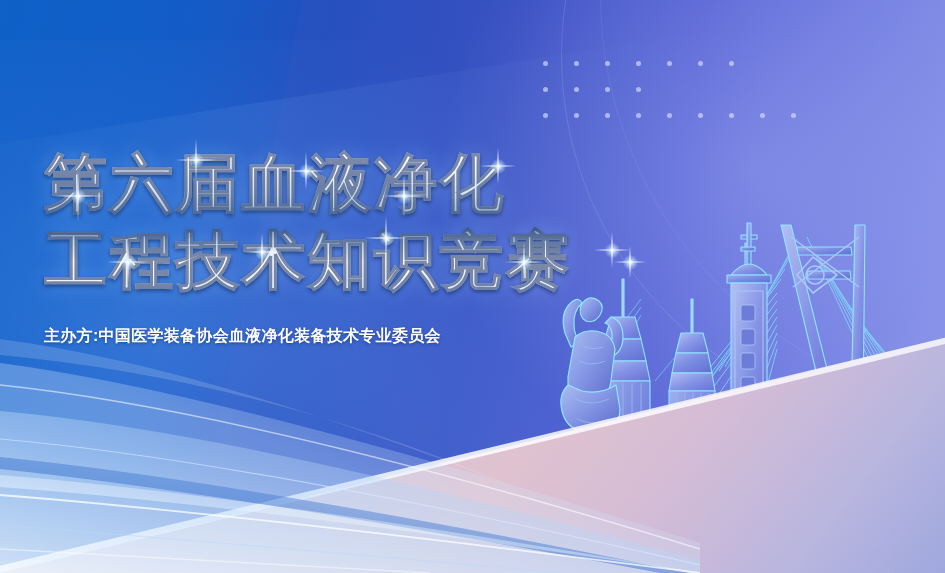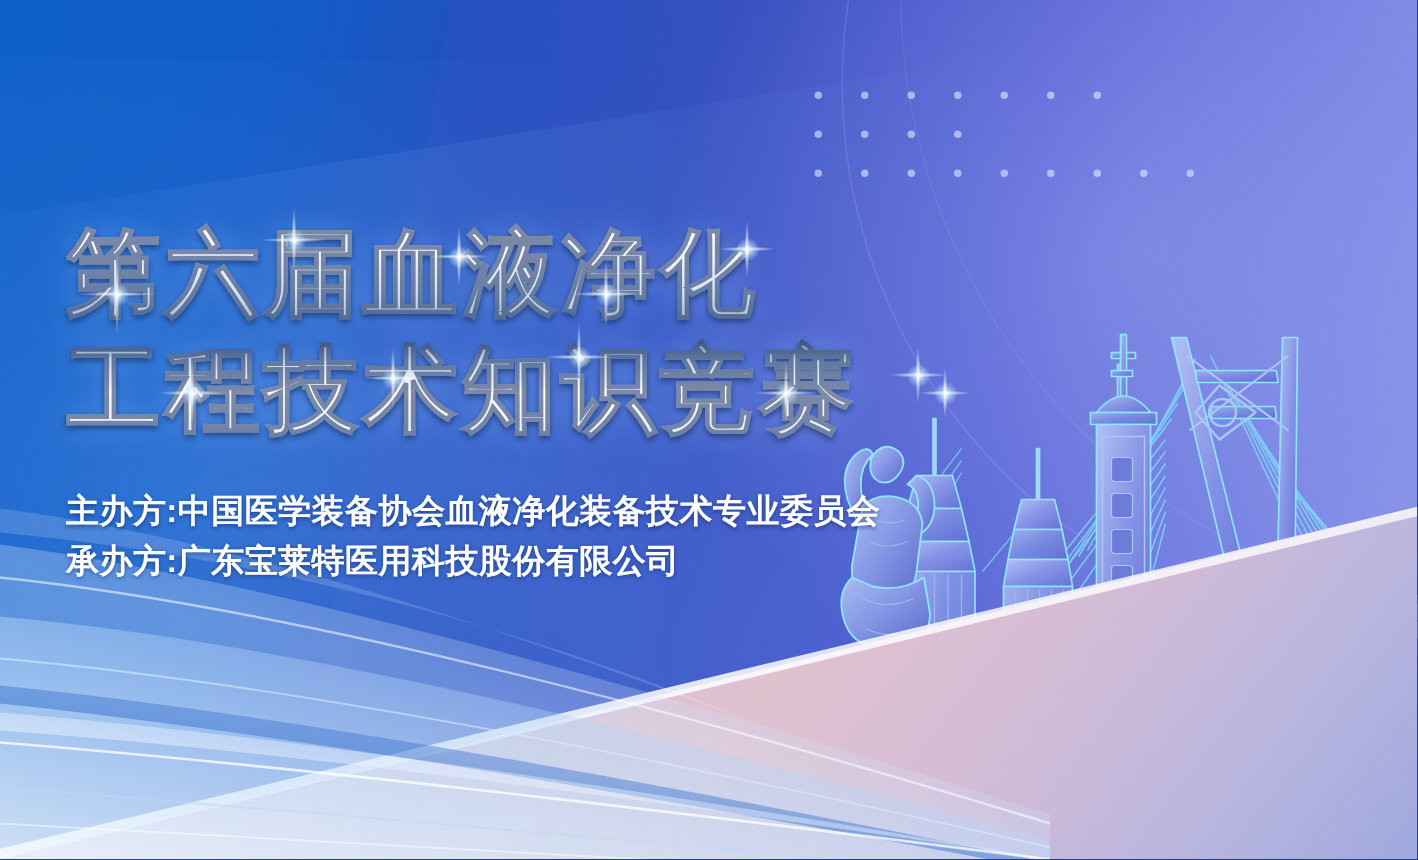--- a/index.html
+++ b/index.html
@@ -155,21 +155,21 @@
   .flare::after{width:3px;height:58px;}
   .flare i{
     position:absolute;left:50%;top:50%;width:15px;height:15px;
     margin:-7.5px 0 0 -7.5px;border-radius:50%;
     background:radial-gradient(circle,rgba(255,255,255,1) 0%,rgba(190,225,255,.55) 38%,rgba(150,200,255,0) 75%);
   }
 
   .subtitle{
     margin:26px 0 0 0;
     color:#ffffff;
-    font-size:22px;
+    font-size:16px;
     line-height:1.52;
     font-weight:700;
     letter-spacing:.3px;
     white-space:nowrap;
     text-shadow:0 1px 3px rgba(10,34,88,.55);
   }
   .sub-line{display:block;}
 </style>
 <style>#flare-layer .flare:nth-child(1)::before{width:54px;height:3px;}#flare-layer .flare:nth-child(1)::after{width:3px;height:54px;}#flare-layer .flare:nth-child(2)::before{width:44px;height:3px;}#flare-layer .flare:nth-child(2)::after{width:3px;height:44px;}#flare-layer .flare:nth-child(3)::before{width:40px;height:3px;}#flare-layer .flare:nth-child(3)::after{width:3px;height:40px;}#flare-layer .flare:nth-child(4)::before{width:46px;height:3px;}#flare-layer .flare:nth-child(4)::after{width:3px;height:46px;}#flare-layer .flare:nth-child(5)::before{width:38px;height:3px;}#flare-layer .flare:nth-child(5)::after{width:3px;height:38px;}#flare-layer .flare:nth-child(6)::before{width:44px;height:3px;}#flare-layer .flare:nth-child(6)::after{width:3px;height:44px;}#flare-layer .flare:nth-child(7)::before{width:40px;height:3px;}#flare-layer .flare:nth-child(7)::after{width:3px;height:40px;}#flare-layer .flare:nth-child(8)::before{width:46px;height:3px;}#flare-layer .flare:nth-child(8)::after{width:3px;height:46px;}#flare-layer .flare:nth-child(9)::before{width:42px;height:3px;}#flare-layer .flare:nth-child(9)::after{width:3px;height:42px;}#flare-layer .flare:nth-child(10)::before{width:38px;height:3px;}#flare-layer .flare:nth-child(10)::after{width:3px;height:38px;}#flare-layer .flare:nth-child(11)::before{width:34px;height:3px;}#flare-layer .flare:nth-child(11)::after{width:3px;height:34px;}</style></head>
 <body>
@@ -445,21 +445,20 @@
   </div>
 
   <div class="content">
     <h1 class="title">
       <span class="title-line l1">第六届血液净化</span>
       <span class="title-line l2">工程技术知识竞赛</span>
     </h1>
 
     <p class="subtitle">
       <span class="sub-line">主办方:中国医学装备协会血液净化装备技术专业委员会</span>
-      <span class="sub-line">承办方:广东宝莱特医用科技股份有限公司</span>
     </p>
   </div>
 
   <div id="flare-layer" style="position:absolute;inset:0;pointer-events:none;">
       <span class="flare" style="left: 78px; top: 196px; width: 54px; height: 54px; margin: -27px 0px 0px -27px;">
         <i></i>
       </span>
       <span class="flare" style="left: 196px; top: 160px; width: 44px; height: 44px; margin: -22px 0px 0px -22px;">
         <i></i>
       </span>

